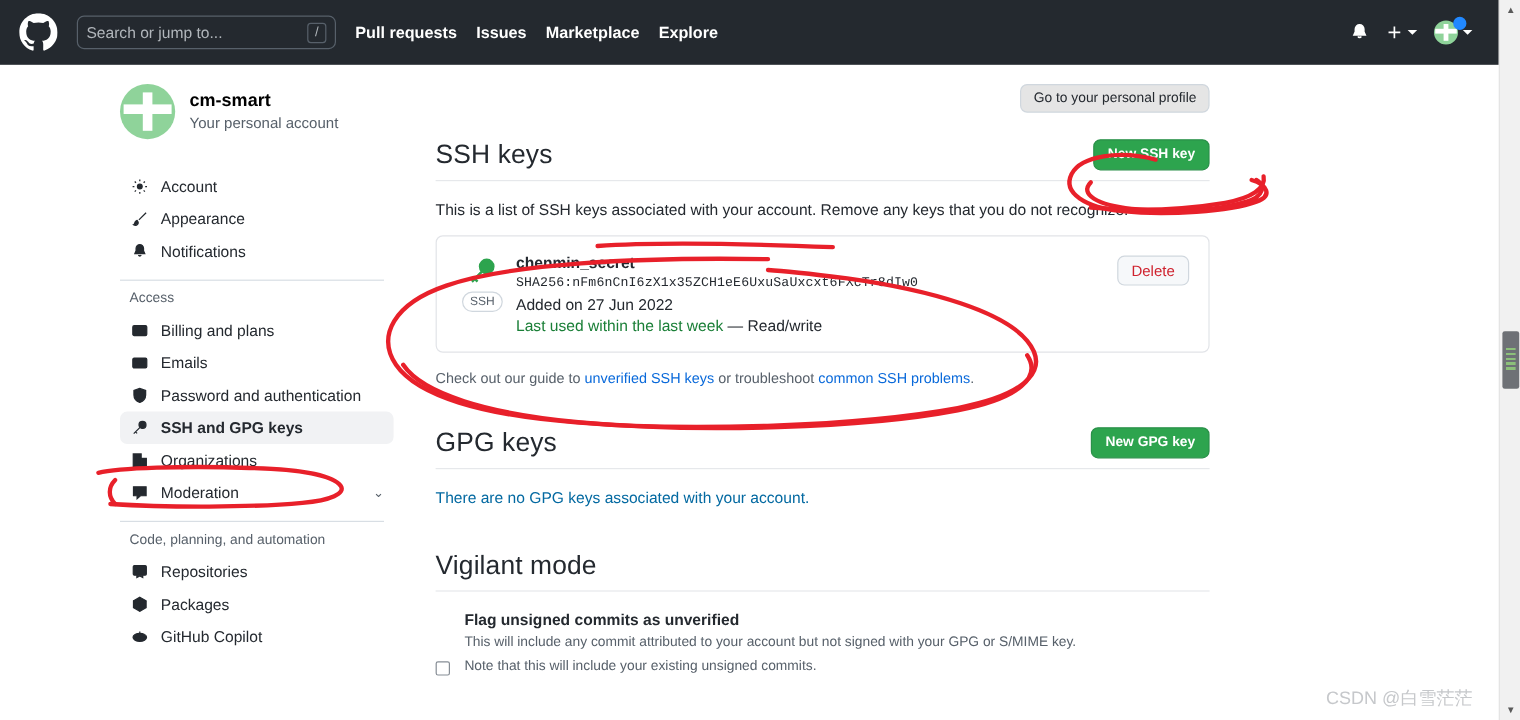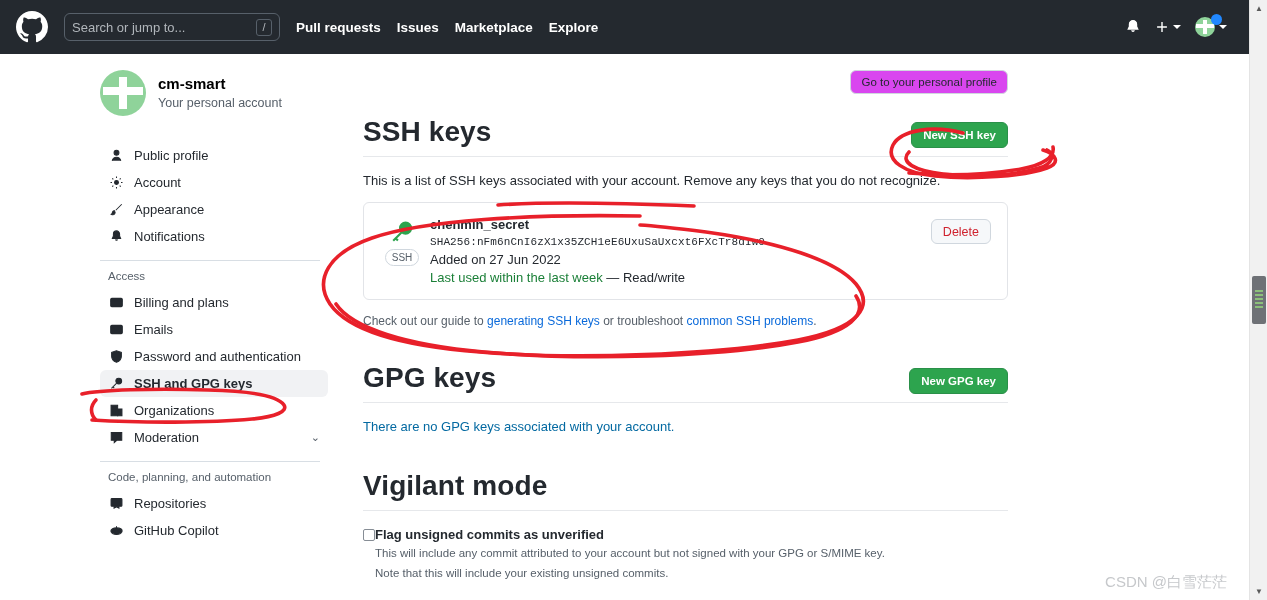--- a/index.html
+++ b/index.html
@@ -130,39 +130,39 @@
   
   .main { position: absolute; left: 363px; top: 16px; width: 645px; }
   .top-right-btn { display: flex; justify-content: flex-end; margin-bottom: 22px; }
   .btn {
     display: inline-flex; align-items: center; justify-content: center;
     font-family: "Liberation Sans", sans-serif;
     border-radius: 6px; cursor: pointer; white-space: nowrap;
   }
   .btn-default {
     height: 24px; padding: 0 10px;
-    border: 1px solid #d0d7de; background: #d946ef;
+    border: 1px solid #d0d7de; background: #e5e5e5;
     color: #24292f; font-size: 11.5px;
   }
   .btn-green {
     height: 26px; padding: 0 11px;
     border: 1px solid #2a9049; background: #2da44e;
     color: #ffffff; font-size: 11.5px; font-weight: bold;
   }
   .btn-danger {
     height: 25px; padding: 0 11px;
     border: 1px solid #d0d7de; background: #f6f8fa;
     color: #cf222e; font-size: 12.5px;
   }
 
   .sec-head {
     display: flex; align-items: flex-end; justify-content: space-between;
     padding-bottom: 8px; border-bottom: 1px solid #e6e8eb;
   }
-  .sec-title { font-size: 28px; font-weight: bold; color: #24292f; letter-spacing: .1px; }
+  .sec-title { font-size: 22px; font-weight: normal; color: #24292f; letter-spacing: .1px; }
   .sec-desc { font-size: 13px; color: #24292f; margin-top: 16px; }
 
   .key-card {
     margin-top: 14px;
     border: 1px solid #e2e4e8; border-radius: 6px;
     padding: 14px 16px;
     display: flex; align-items: flex-start;
   }
   .key-icon-col {
     flex: 0 0 44px;
@@ -188,21 +188,21 @@
   .key-action { flex: 0 0 auto; padding-top: 2px; }
 
   .guide-line { font-size: 12px; color: #57606a; margin-top: 14px; }
   .guide-line a, .learn-line a { color: #0969da; text-decoration: none; }
 
   .gpg-block { margin-top: 34px; }
   .gpg-empty { font-size: 13px; color: #0369a1; margin-top: 16px; }
   .learn-line { font-size: 11.5px; color: #57606a; margin-top: 12px; }
 
   .vig-block { margin-top: 36px; }
-  .vig-row { display: flex; align-items: flex-start; gap: 0; margin-top: 16px; }
+  .vig-row { display: flex; align-items: flex-end; gap: 12px; margin-top: 16px; }
   .vig-check {
     flex: 0 0 12px; width: 12px; height: 12px; margin-top: 2px;
     border: 1px solid #868d95; border-radius: 2px; background: #fff;
   }
   .vig-label { font-size: 13px; font-weight: bold; color: #24292f; }
   .vig-note { font-size: 11.5px; color: #57606a; margin-top: 3px; line-height: 1.45; }
 
   
   .annot {
     position: absolute; left: 0; top: 0;
@@ -304,29 +304,20 @@
         <div>
           <div class="profile-name">cm-smart</div>
           <div class="profile-sub">Your personal account</div>
         </div>
       </div>
 
       <ul class="snav">
         <li class="snav-item">
           <span class="snav-ico">
             <svg width="15" height="15" viewBox="0 0 16 16" fill="none" stroke="#24292f" stroke-width="1.1">
-              <circle cx="8" cy="5" r="2.6"></circle>
-                <path d="M3.4 13.6c.6-2.4 2.3-3.7 4.6-3.7s4 1.3 4.6 3.7"></path>
-            </svg>
-          </span>
-          <span class="snav-label">Public profile</span>
-        </li>
-        <li class="snav-item">
-          <span class="snav-ico">
-            <svg width="15" height="15" viewBox="0 0 16 16" fill="none" stroke="#24292f" stroke-width="1.1">
               <circle cx="8" cy="8" r="2.1"></circle>
               <path d="M8 1.6v1.6M8 12.8v1.6M1.6 8h1.6M12.8 8h1.6M3.5 3.5l1.1 1.1M11.4 11.4l1.1 1.1M12.5 3.5l-1.1 1.1M4.6 11.4l-1.1 1.1"></path>
             </svg>
           </span>
           <span class="snav-label">Account</span>
         </li>
         <li class="snav-item">
           <span class="snav-ico">
             <svg width="15" height="15" viewBox="0 0 16 16" fill="none" stroke="#24292f" stroke-width="1.1">
               <path d="M13.6 2.4 7.2 8.8M5.6 9.2c-1.3.3-2 1.3-2.2 2.6-.1.6-.5 1.1-1 1.3 1.2.7 2.9.5 3.8-.6.6-.8.5-2-.6-3.3z"></path>
@@ -410,20 +401,29 @@
 
       <ul class="snav">
         <li class="snav-item">
           <span class="snav-ico">
             <svg width="15" height="15" viewBox="0 0 16 16" fill="none" stroke="#24292f" stroke-width="1.1">
               <rect x="2.2" y="2.6" width="11.6" height="8.4" rx="1"></rect>
                 <path d="M5.4 11v2l2.6-1.4L10.6 13v-2"></path>
             </svg>
           </span>
           <span class="snav-label">Repositories</span>
+        </li>
+        <li class="snav-item">
+          <span class="snav-ico">
+            <svg width="15" height="15" viewBox="0 0 16 16" fill="none" stroke="#24292f" stroke-width="1.1">
+              <path d="M8 1.8 13.6 5v6L8 14.2 2.4 11V5z"></path>
+                <path d="M2.4 5 8 8.2 13.6 5M8 8.2v6"></path>
+            </svg>
+          </span>
+          <span class="snav-label">Packages</span>
         </li>
         <li class="snav-item">
           <span class="snav-ico">
             <svg width="15" height="15" viewBox="0 0 16 16" fill="none" stroke="#24292f" stroke-width="1.1">
               <path d="M2 8.6c0-2 2.7-3.4 6-3.4s6 1.4 6 3.4-2.7 3.6-6 3.6-6-1.6-6-3.6z"></path>
               <circle cx="5.8" cy="8.6" r="1.1"></circle>
                 <circle cx="10.2" cy="8.6" r="1.1"></circle>
               <path d="M8 5.2V3.4"></path>
             </svg>
           </span>
@@ -464,21 +464,21 @@
               <span>Last used within the last week</span>
               <span class="rw">— Read/write</span>
             </div>
           </div>
           <div class="key-action">
             <button class="btn btn-danger">Delete</button>
           </div>
         </div>
 
         <p class="guide-line">
-          <span>Check out our guide to </span><a>generating SSH keys</a><span> or troubleshoot </span><a>common SSH problems</a><span>.</span>
+          <span>Check out our guide to </span><a>unverified SSH keys</a><span> or troubleshoot </span><a>common SSH problems</a><span>.</span>
         </p>
       </section>
 
       <section class="gpg-block">
         <div class="sec-head">
           <h2 class="sec-title">GPG keys</h2>
           <button class="btn btn-green">New GPG key</button>
         </div>
         <p class="gpg-empty">There are no GPG keys associated with your account.</p>
       </section>

